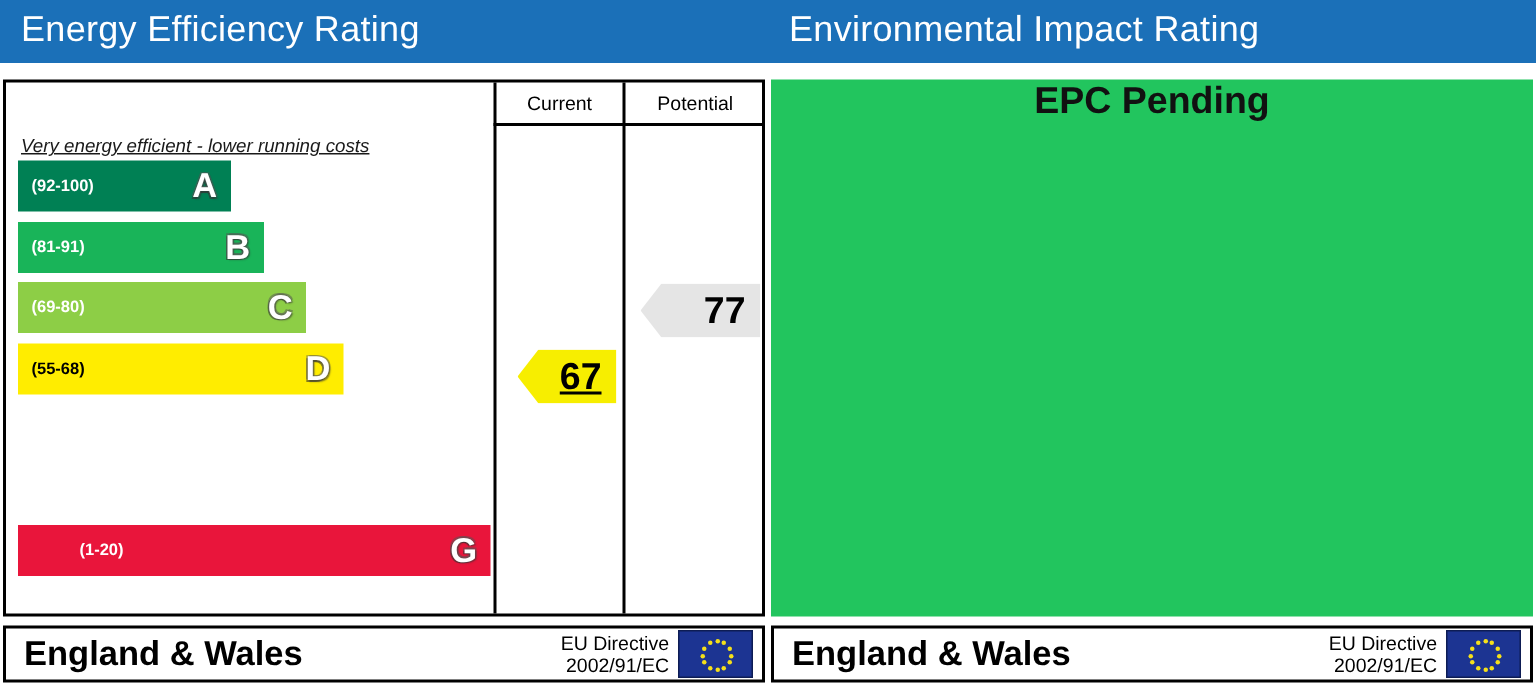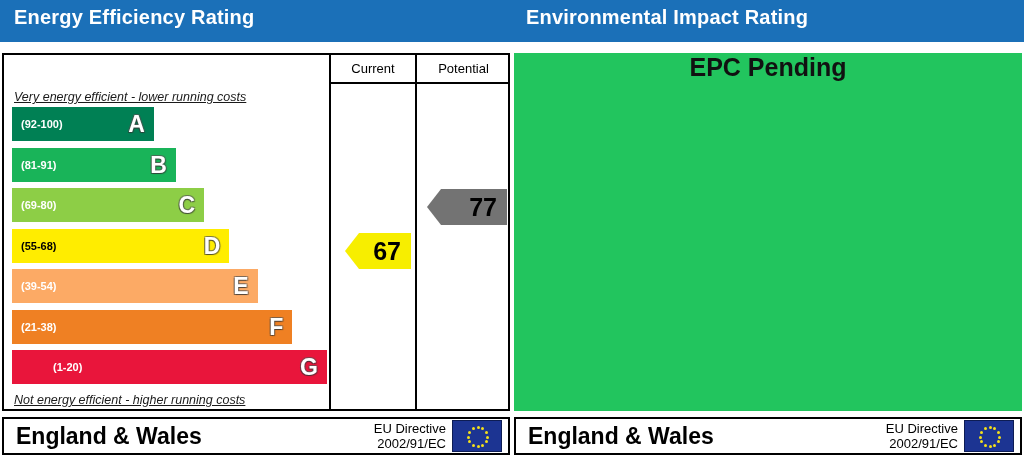--- a/index.html
+++ b/index.html
@@ -26,22 +26,22 @@
     background: #1b70b8;
     box-sizing: border-box;
   }
   .hdr-left  { left: 0;   width: 512px; }
   .hdr-right { left: 512px; width: 512px; }
   .hdr-title {
     position: absolute;
     left: 14px;
     top: 6px;
     color: #ffffff;
-    font-size: 20px;
-    font-weight: bold;
+    font-size: 24px;
+    font-weight: normal;
     letter-spacing: .2px;
     white-space: nowrap;
   }
 
   
   .chart-box {
     position: absolute;
     left: 2px;
     top: 53px;
     width: 508px;
@@ -144,26 +144,27 @@
     clip-path: polygon(14px 0, 100% 0, 100% 100%, 14px 100%, 0 50%);
     font-size: 25px;
     font-weight: bold;
     color: #000;
   }
   .arrow-current {
     left: 341px;
     top: 178px;
     width: 66px;
     background: #f7ee00;
+    text-decoration: underline;
   }
   .arrow-potential {
     left: 423px;
     top: 134px;
     width: 80px;
-    background: #737373;
+    background: #e5e5e5;
   }
 
   
   .right-box {
     position: absolute;
     left: 514px;
     top: 53px;
     width: 508px;
     height: 358px;
     box-sizing: border-box;
@@ -255,35 +256,26 @@
           <span class="band-letter">B</span>
         </div>
         <div class="band" style="top: 81px; width: 61%; background: rgb(141, 206, 70);">
           <span class="band-range" style="color: rgb(255, 255, 255);">(69-80)</span>
           <span class="band-letter">C</span>
         </div>
         <div class="band" style="top: 121.5px; width: 69%; background: rgb(255, 237, 0);">
           <span class="band-range" style="color: rgb(0, 0, 0);">(55-68)</span>
           <span class="band-letter">D</span>
         </div>
-        <div class="band" style="top: 162px; width: 78%; background: rgb(252, 170, 101);">
-          <span class="band-range" style="color: rgb(255, 255, 255);">(39-54)</span>
-          <span class="band-letter">E</span>
-        </div>
-        <div class="band" style="top: 202.5px; width: 89%; background: rgb(239, 128, 35);">
-          <span class="band-range" style="color: rgb(255, 255, 255);">(21-38)</span>
-          <span class="band-letter">F</span>
-        </div>
         <div class="band" style="top: 243px; width: 100%; background: rgb(233, 21, 59);">
           <span class="band-range" style="color: rgb(255, 255, 255); padding-left: 32px;">(1-20)</span>
           <span class="band-letter">G</span>
         </div>
       </div>
 
-    <div class="caption caption-bottom">Not energy efficient - higher running costs</div>
 
     <div class="col-div col-div-1"></div>
     <div class="col-div col-div-2"></div>
     <div class="hdr-row-div"></div>
 
     <div class="col-head col-head-current">Current</div>
     <div class="col-head col-head-potential">Potential</div>
 
     <div class="arrow arrow-current">
       <span>67</span>

